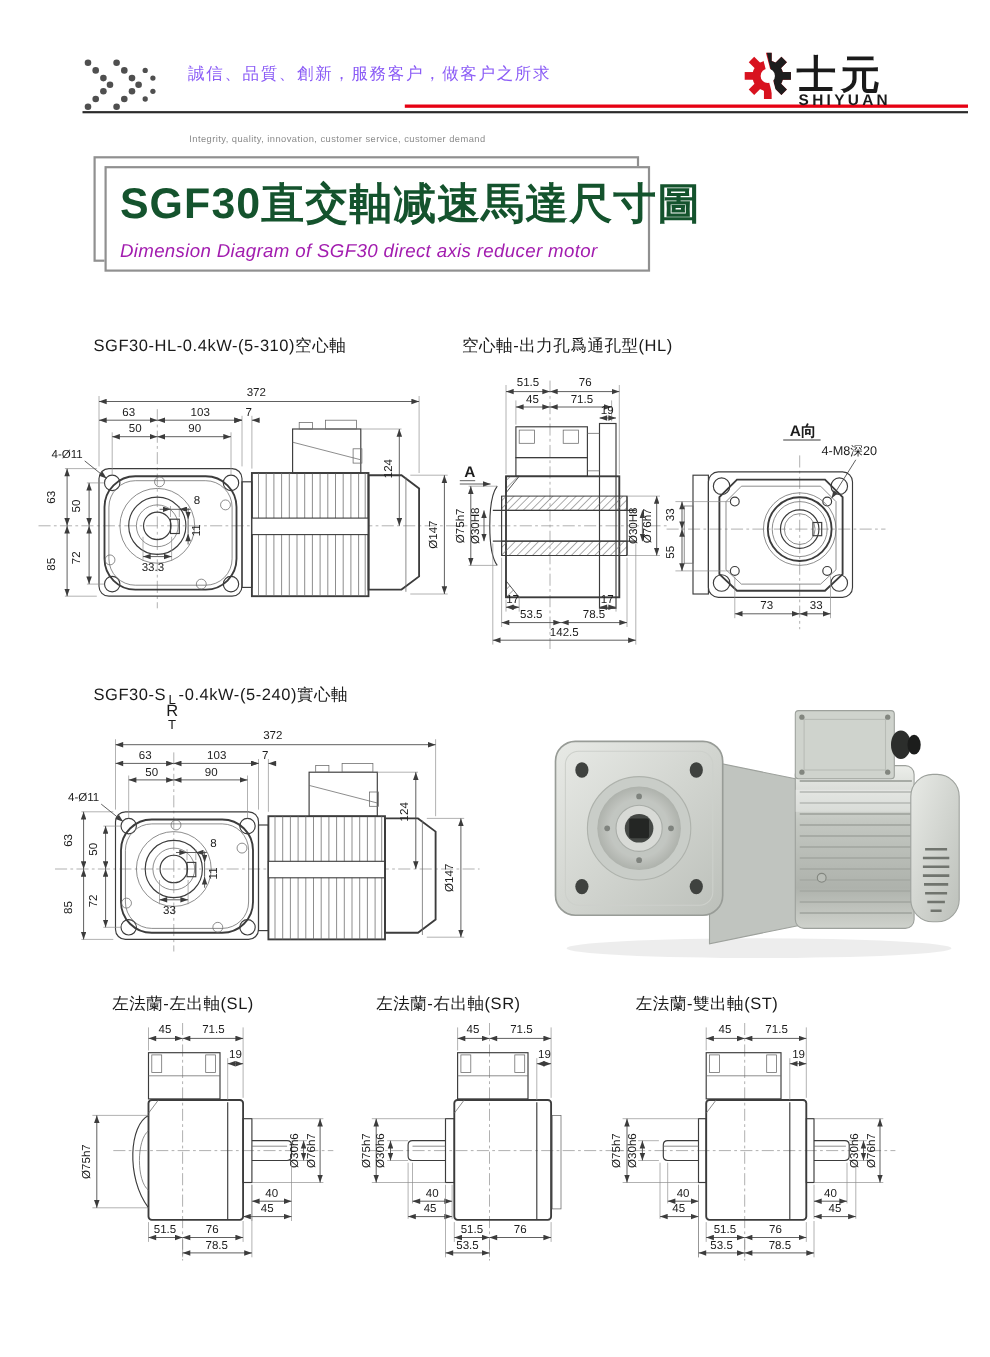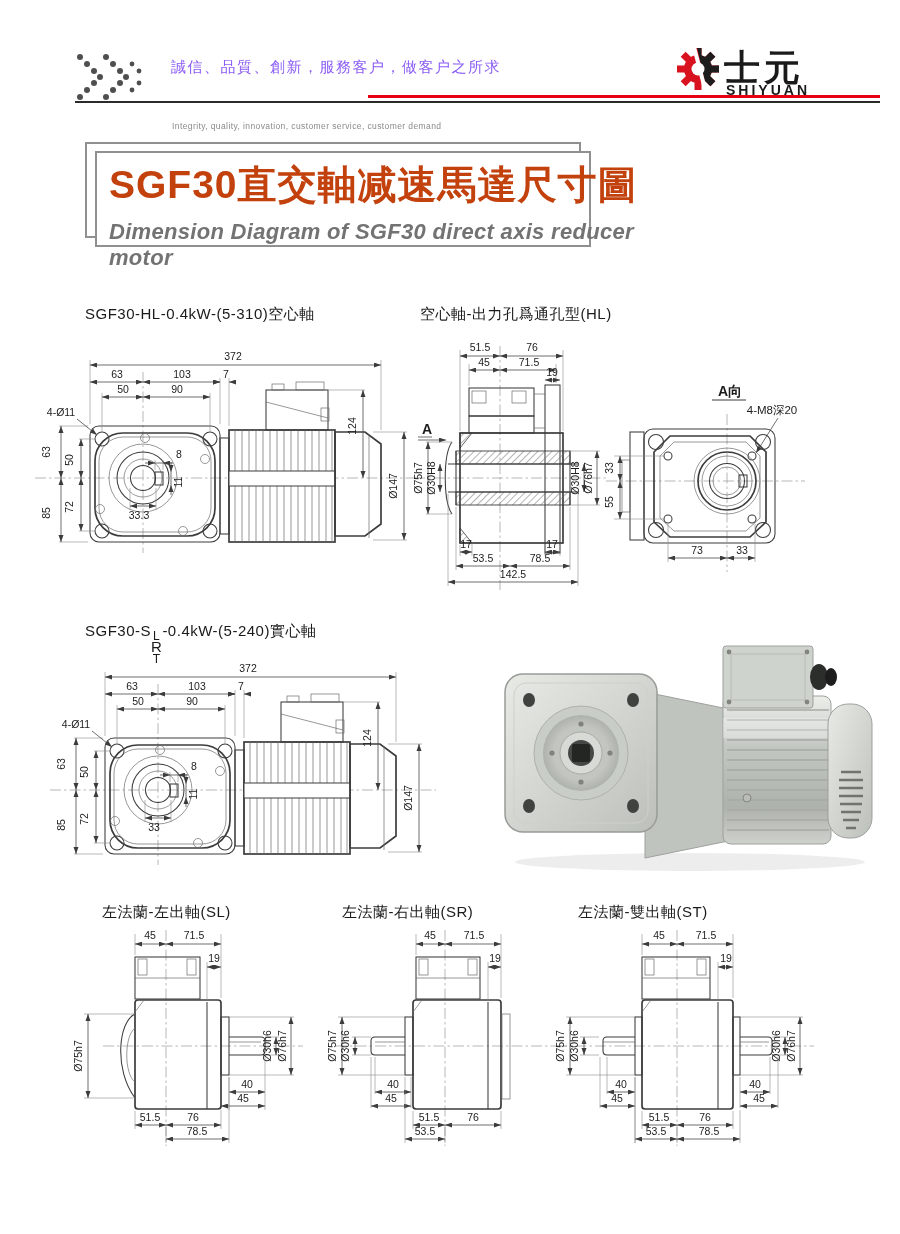--- a/index.html
+++ b/index.html
@@ -15,22 +15,22 @@
   text.dm{font-size:10.5px;fill:#1c1c1c;text-anchor:middle;font-family:"Liberation Sans",sans-serif;}
   text.big{font-size:14px;fill:#1c1c1c;font-weight:bold;}
   .seclabel{font-size:15px;color:#1a1a1a;letter-spacing:0.5px;}
   .lrt{display:inline-flex;flex-direction:column;align-items:center;line-height:0.85;vertical-align:-4px;}
   .lrt .sm{font-size:12px;}
   .slogan-zh{font-size:15px;color:#8b5cf6;letter-spacing:1.5px;}
   .slogan-en{font-size:8.5px;color:#8a8a8a;letter-spacing:0.4px;margin-top:39px;}
   .hline{height:1.5px;background:#2b2b2b;}
   .rline{height:2.5px;background:#e60012;}
   .titlebox .frame{border:2px solid #909090;position:absolute;}
-  .title-zh{font-size:39px;font-weight:bold;color:#c2410c;letter-spacing:1px;white-space:nowrap;}
-  .title-en{font-size:22px;font-weight:bold;font-style:italic;color:#737373;margin-top:7px;letter-spacing:0.3px;}
+  .title-zh{font-size:39px;font-weight:bold;color:#14532d;letter-spacing:1px;white-space:nowrap;}
+  .title-en{font-size:17px;font-weight:normal;font-style:italic;color:#a21caf;margin-top:7px;letter-spacing:0.3px;}
 </style>
 </head>
 <body>
 
 <svg width="0" height="0" style="position:absolute">
   <defs>
     <marker id="ae" markerWidth="10" markerHeight="8" refX="7" refY="2.5" orient="auto" markerUnits="userSpaceOnUse">
       <path d="M0,0L7,2.5L0,5Z" fill="#3c3c3c"></path>
     </marker>
     <marker id="as" markerWidth="10" markerHeight="8" refX="0" refY="2.5" orient="auto" markerUnits="userSpaceOnUse">

